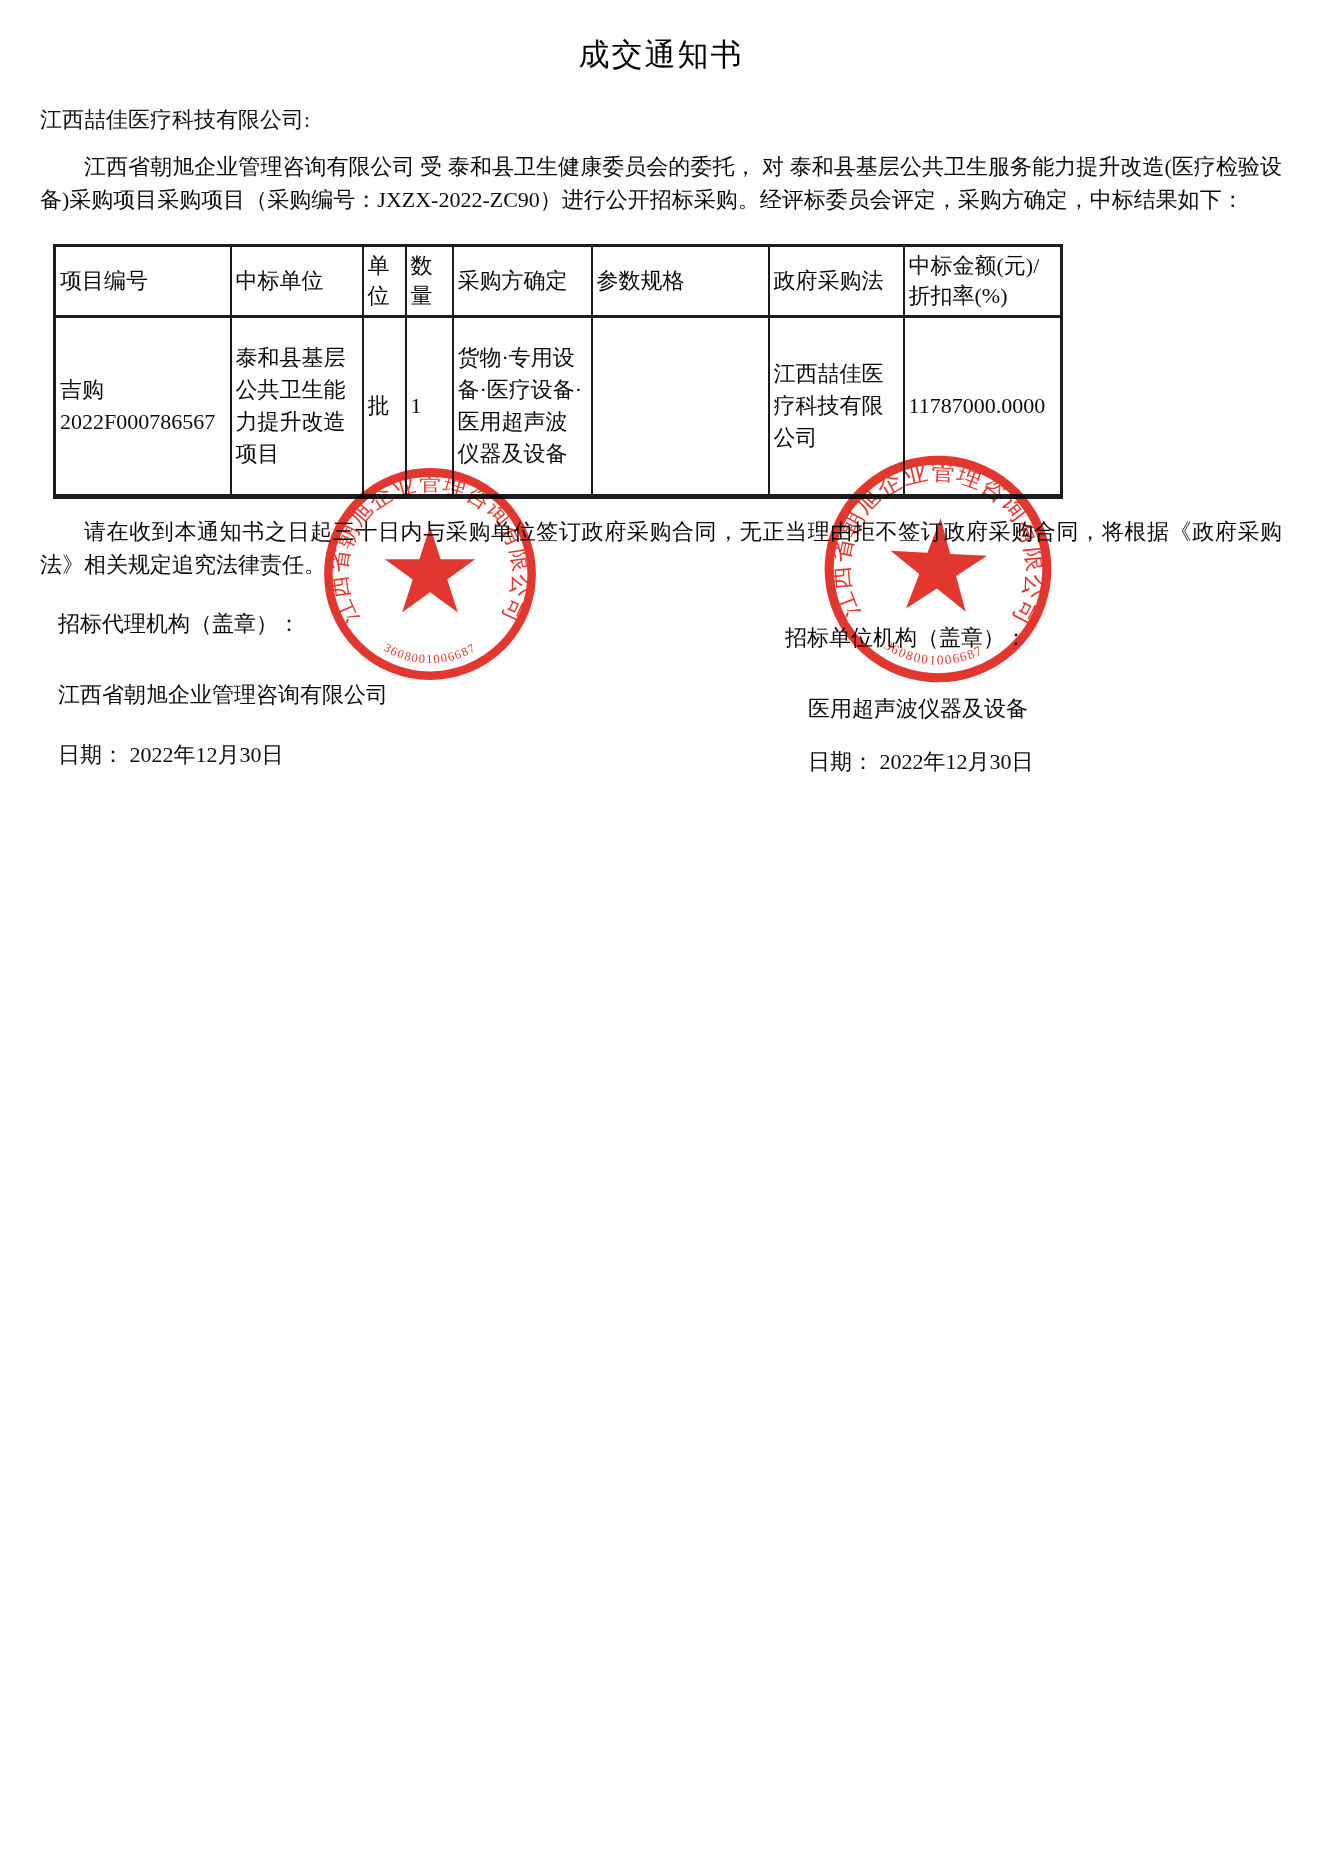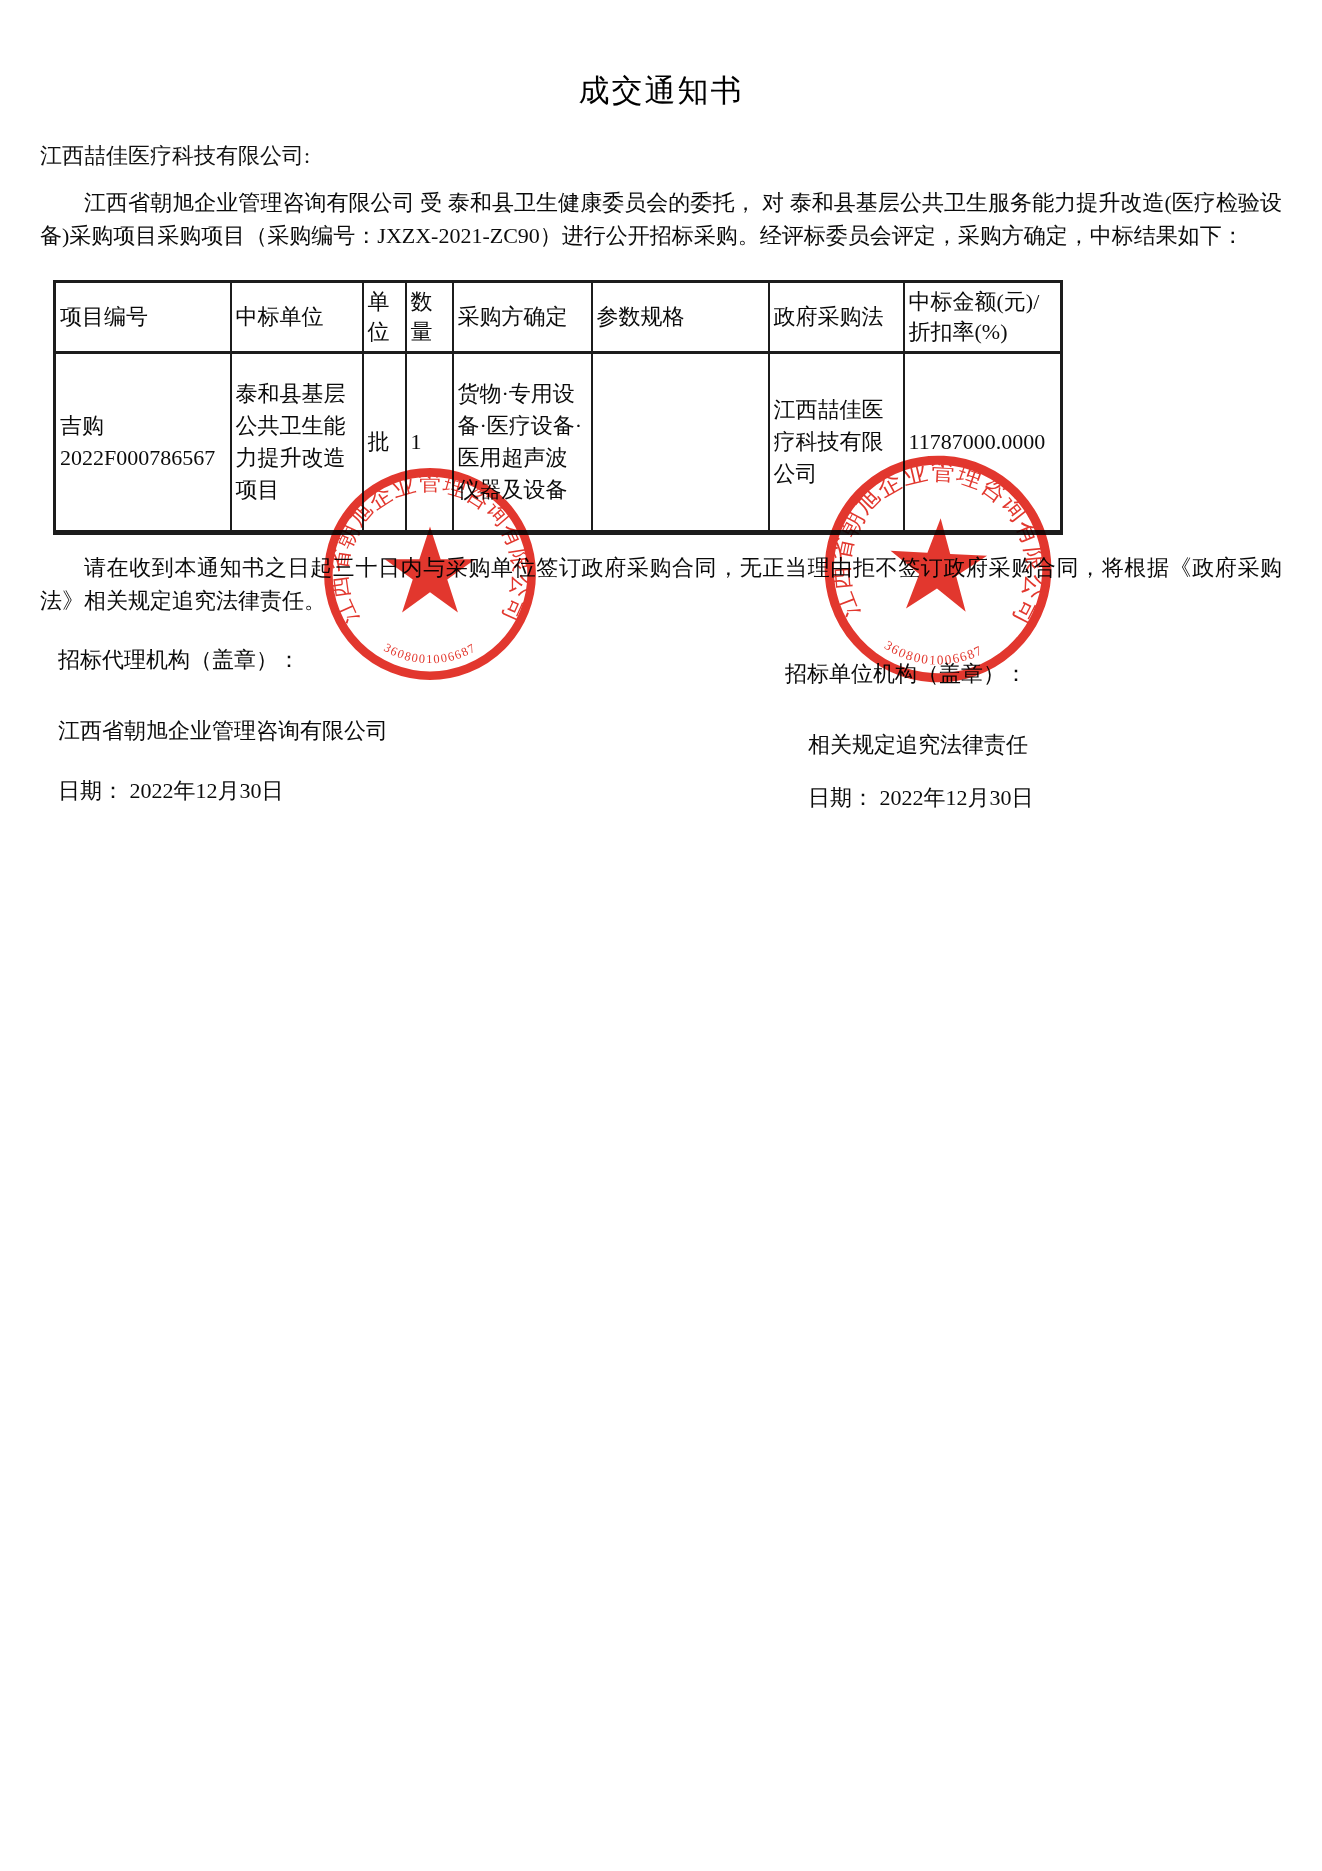--- a/index.html
+++ b/index.html
@@ -10,21 +10,21 @@
   }
   .page {
     position: relative;
     width: 1322px;
     height: 1871px;
     background: #ffffff;
     overflow: hidden;
     padding: 0 40px;
   }
   .title {
-    margin-top: 70px;
+    margin-top: 34px;
     text-align: center;
     font-size: 31px;
     font-weight: normal;
     letter-spacing: 2px;
     color: #000;
     font-family: Liberation Mono, monospace;
   }
   .addressee {
     margin-top: 28px;
     font-size: 22px;
@@ -87,21 +87,21 @@
 </style>
 </head>
 <body>
 
 <div class="page">
 
   <h1 class="title">成交通知书</h1>
 
   <div class="addressee">江西喆佳医疗科技有限公司:</div>
 
-  <p class="para">江西省朝旭企业管理咨询有限公司 受 泰和县卫生健康委员会的委托， 对 泰和县基层公共卫生服务能力提升改造(医疗检验设备)采购项目采购项目（采购编号：JXZX-2021-ZC90）进行公开招标采购。经评标委员会评定，采购方确定，中标结果如下：</p>
+  <p class="para">江西省朝旭企业管理咨询有限公司 受 泰和县卫生健康委员会的委托， 对 泰和县基层公共卫生服务能力提升改造(医疗检验设备)采购项目采购项目（采购编号：JXZX-2022-ZC90）进行公开招标采购。经评标委员会评定，采购方确定，中标结果如下：</p>
 
   <table class="award">
     <colgroup>
       <col style="width:176px">
         <col style="width:132px">
         <col style="width:43px">
         <col style="width:47px">
       <col style="width:139px">
         <col style="width:177px">
         <col style="width:135px">
@@ -133,21 +133,21 @@
     </tbody>
   </table>
 
   <p class="para notice">请在收到本通知书之日起三十日内与采购单位签订政府采购合同，无正当理由拒不签订政府采购合同，将根据《政府采购法》相关规定追究法律责任。</p>
 
   <div class="sig-area">
     <div class="sig-line sig-left-label">招标代理机构（盖章）：</div>
     <div class="sig-line sig-left-org">江西省朝旭企业管理咨询有限公司</div>
     <div class="sig-line sig-left-date">日期：  2022年12月30日</div>
     <div class="sig-line sig-right-label">招标单位机构（盖章）：</div>
-    <div class="sig-line sig-right-org">相关规定追究法律责任</div>
+    <div class="sig-line sig-right-org">医用超声波仪器及设备</div>
     <div class="sig-line sig-right-date">日期：  2022年12月30日</div>
   </div>
 
   <div class="seal seal-left">
     <svg viewBox="0 0 240 240" xmlns="http://www.w3.org/2000/svg">
       <defs>
         <path id="arcTopL" d="M 43.8 164 A 88 88 0 1 1 196.2 164" fill="none"></path>
         <path id="arcBotL" d="M 59.6 192 A 94 94 0 0 0 180.4 192" fill="none"></path>
       </defs>
       <circle cx="120" cy="120" r="107" fill="none" stroke-width="9" stroke="#e0261c"></circle>

